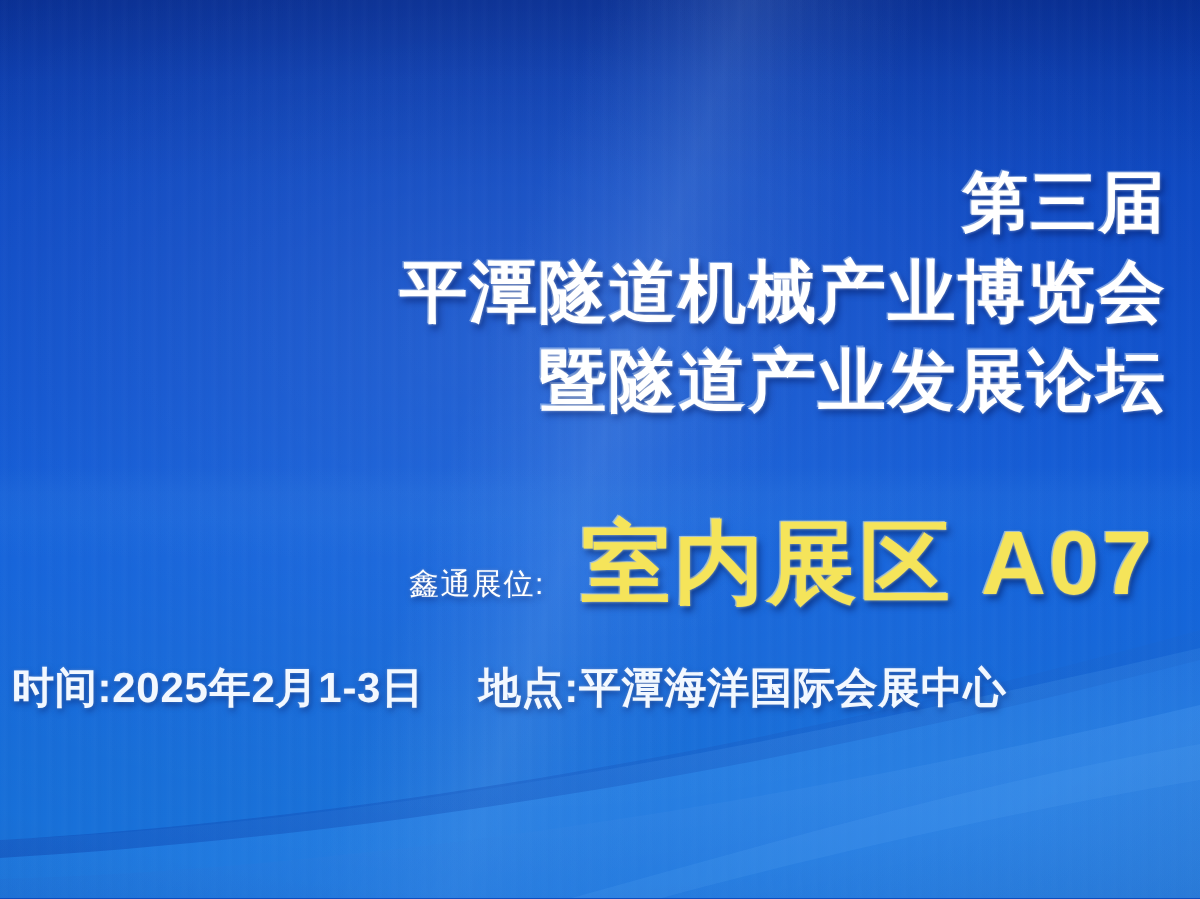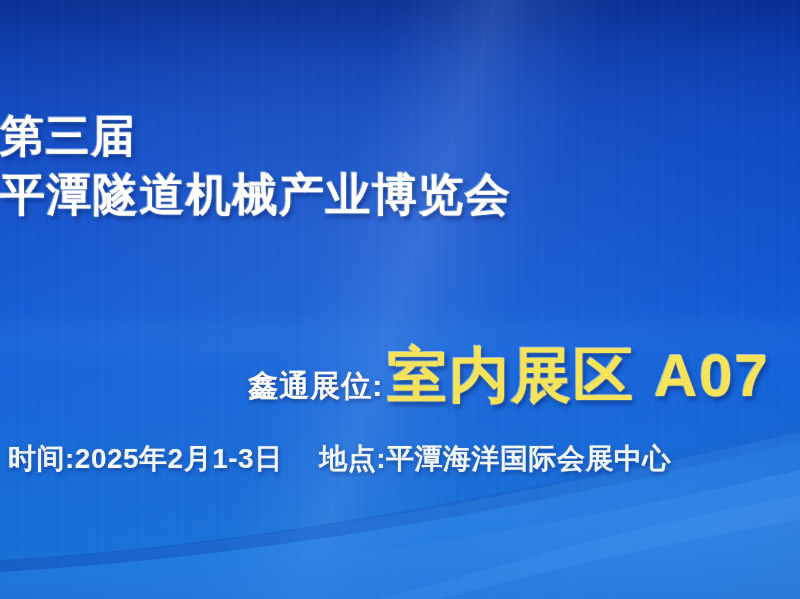--- a/index.html
+++ b/index.html
@@ -56,20 +56,21 @@
     background: radial-gradient(135% 105% at 42% 38%,
         rgba(255,255,255,0.10) 0%, rgba(255,255,255,0.03) 35%,
         rgba(0,0,0,0.00) 58%, rgba(0,10,60,0.20) 100%);
   }
 
   
   .title-block {
     position: absolute;
     left: 0; right: 22px;
     top: 106px;
+    text-align: right;
   }
   .title-line {
     display: block;
     color: #ffffff;
     font-weight: bold;
     font-size: 45px;
     line-height: 59px;
     letter-spacing: 1.5px;
     white-space: nowrap;
     text-shadow:
@@ -85,24 +86,24 @@
     position: absolute;
     left: 0; right: 30px;
     top: 336px;
     display: flex;
     align-items: baseline;
     justify-content: flex-end;
     white-space: nowrap;
   }
   .booth-label {
     color: #ffffff;
-    font-size: 30px;
-    font-weight: bold;
+    font-size: 20px;
+    font-weight: normal;
     letter-spacing: 1px;
-    margin-right: 4px;
+    margin-right: 24px;
     text-shadow: 1px 2px 4px rgba(0,20,90,.55), 0 0 2px rgba(255,255,255,.4);
   }
   .booth-value {
     color: #f5e45a;
     font-size: 60px;
     font-weight: bold;
     letter-spacing: 2px;
     text-shadow:
         0 0 2px rgba(255,250,190,.7),
         2px 3px 5px rgba(0,25,95,.6),
@@ -153,20 +154,21 @@
     <path d="M0,599 L0,586 C200,580 470,548 800,470 L800,599 Z" fill="url(#sw2)"></path>
     <path d="M0,560 C200,548 470,512 800,420 L800,440 C460,528 200,560 0,572 Z" fill="url(#sw3)"></path>
     <path d="M380,599 C520,560 660,520 800,496 L800,520 C670,542 540,572 440,599 Z" fill="#59a9f6" opacity="0.18"></path>
   </svg>
 
   <div class="bg-layer bg-vignette"></div>
 
   <div class="title-block">
     <span class="title-line l1">第三届</span>
     <span class="title-line l2">平潭隧道机械产业博览会</span>
+    <span class="title-line l3">暨隧道产业发展论坛</span>
   </div>
 
   <div class="booth-row">
     <span class="booth-label">鑫通展位:</span>
     <span class="booth-value">室内展区 A07</span>
   </div>
 
   <div class="info-row">
     <span>时间:2025年2月1-3日</span>
     <span class="info-gap"></span>

